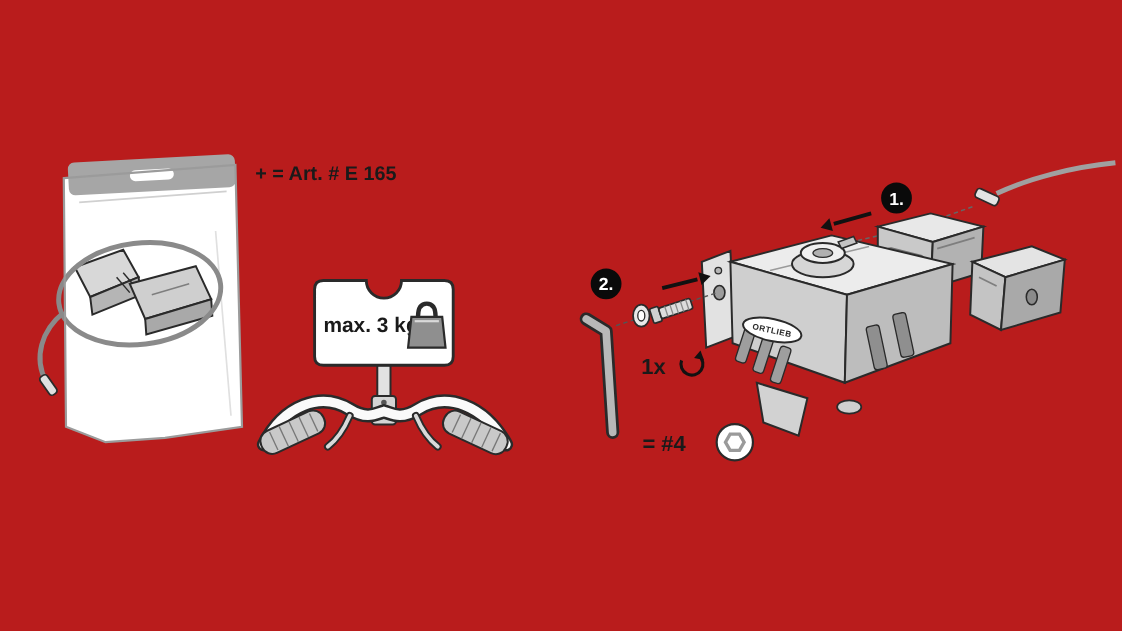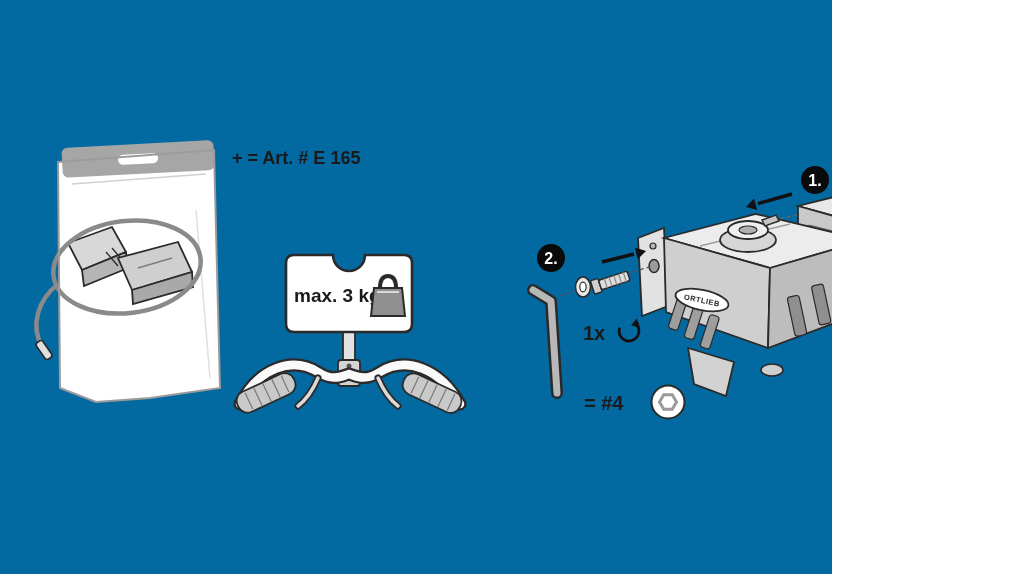--- a/index.html
+++ b/index.html
@@ -1,19 +1,19 @@
 <!DOCTYPE html>
 <html><head>
 <meta charset="utf-8">
 <style>
   html,body{margin:0;padding:0;background:#ffffff;}
   .canvas{
     position:relative;
-    width:832px;height:574px;
-    background:#0369a1;
+    width:1020px;height:574px;
+    background:#b91c1c;
     overflow:hidden;
     font-family:"Liberation Sans", sans-serif;
   }
   svg text{font-family:"Liberation Sans", sans-serif;}
   .lbl-bold{font-weight:bold;fill:#1a1a1a;}
   .badge-txt{font-weight:bold;fill:#ffffff;}
 </style>
 </head>
 <body>
 

